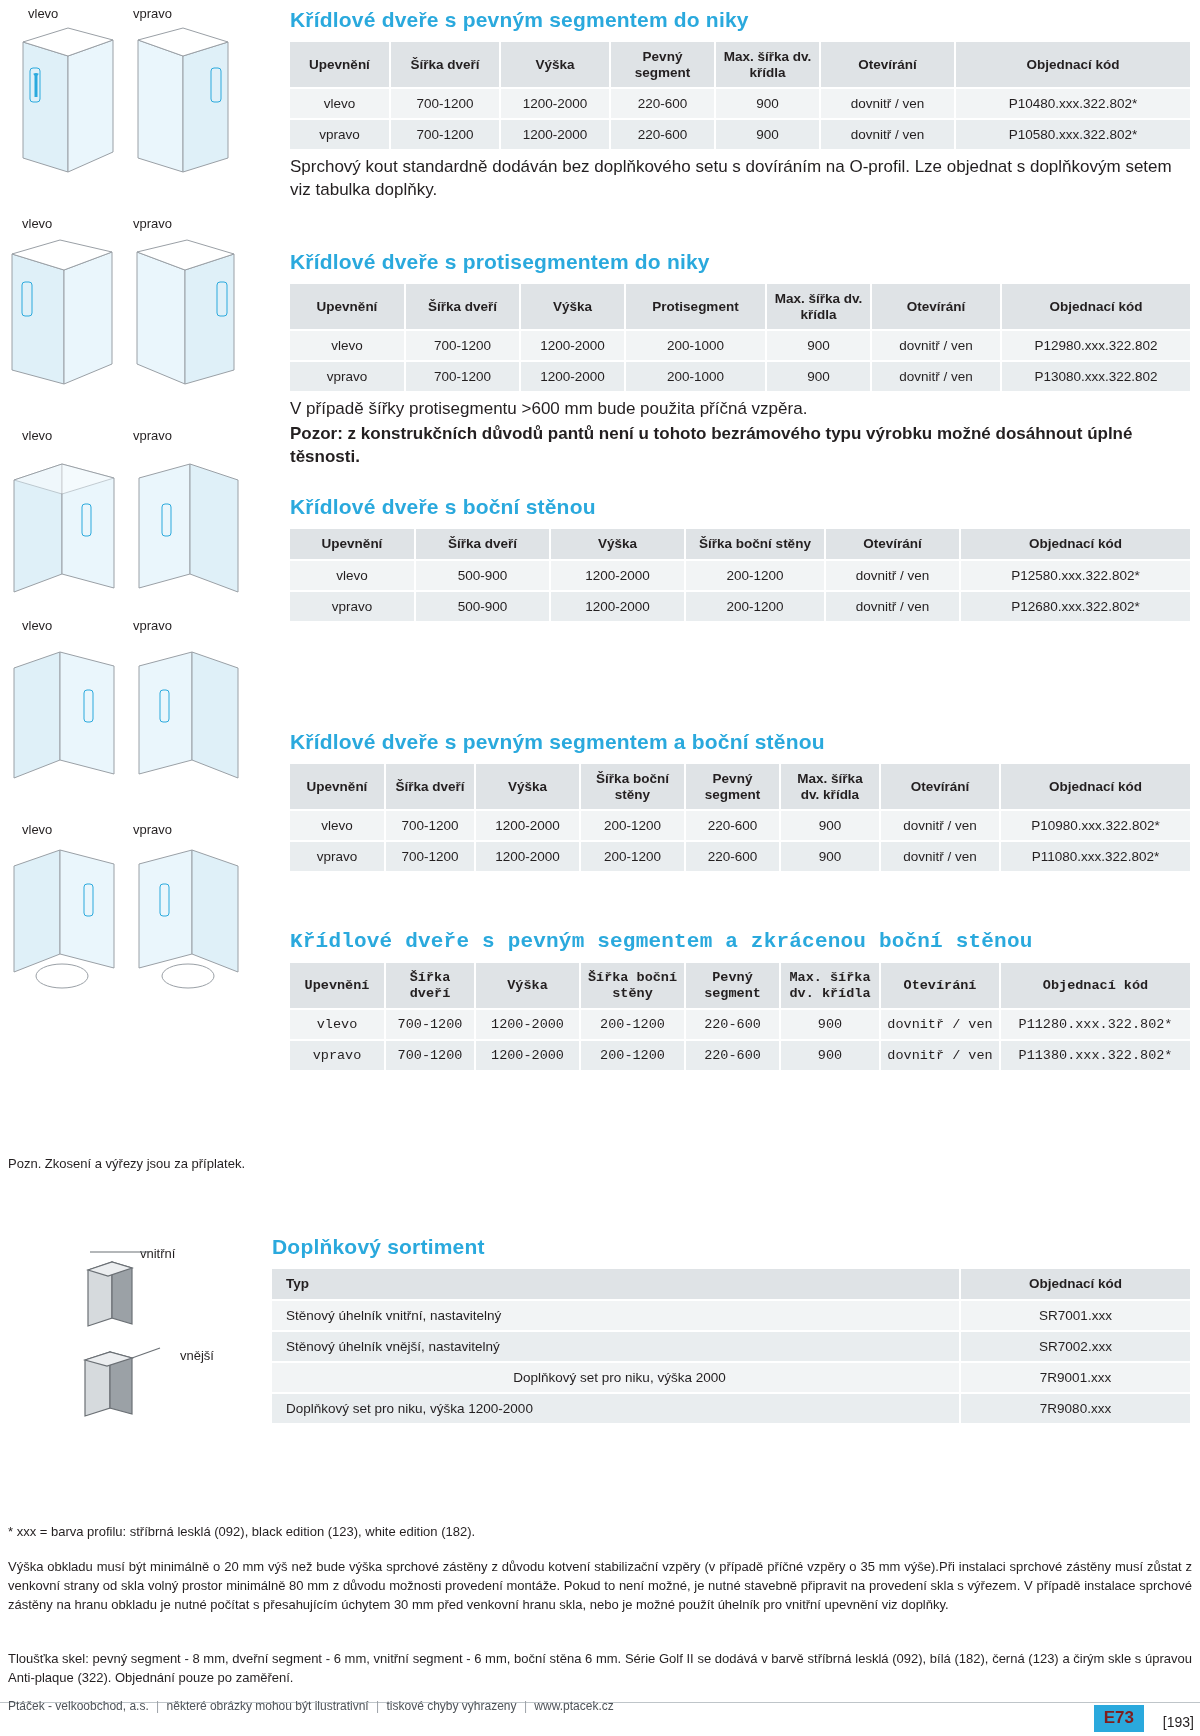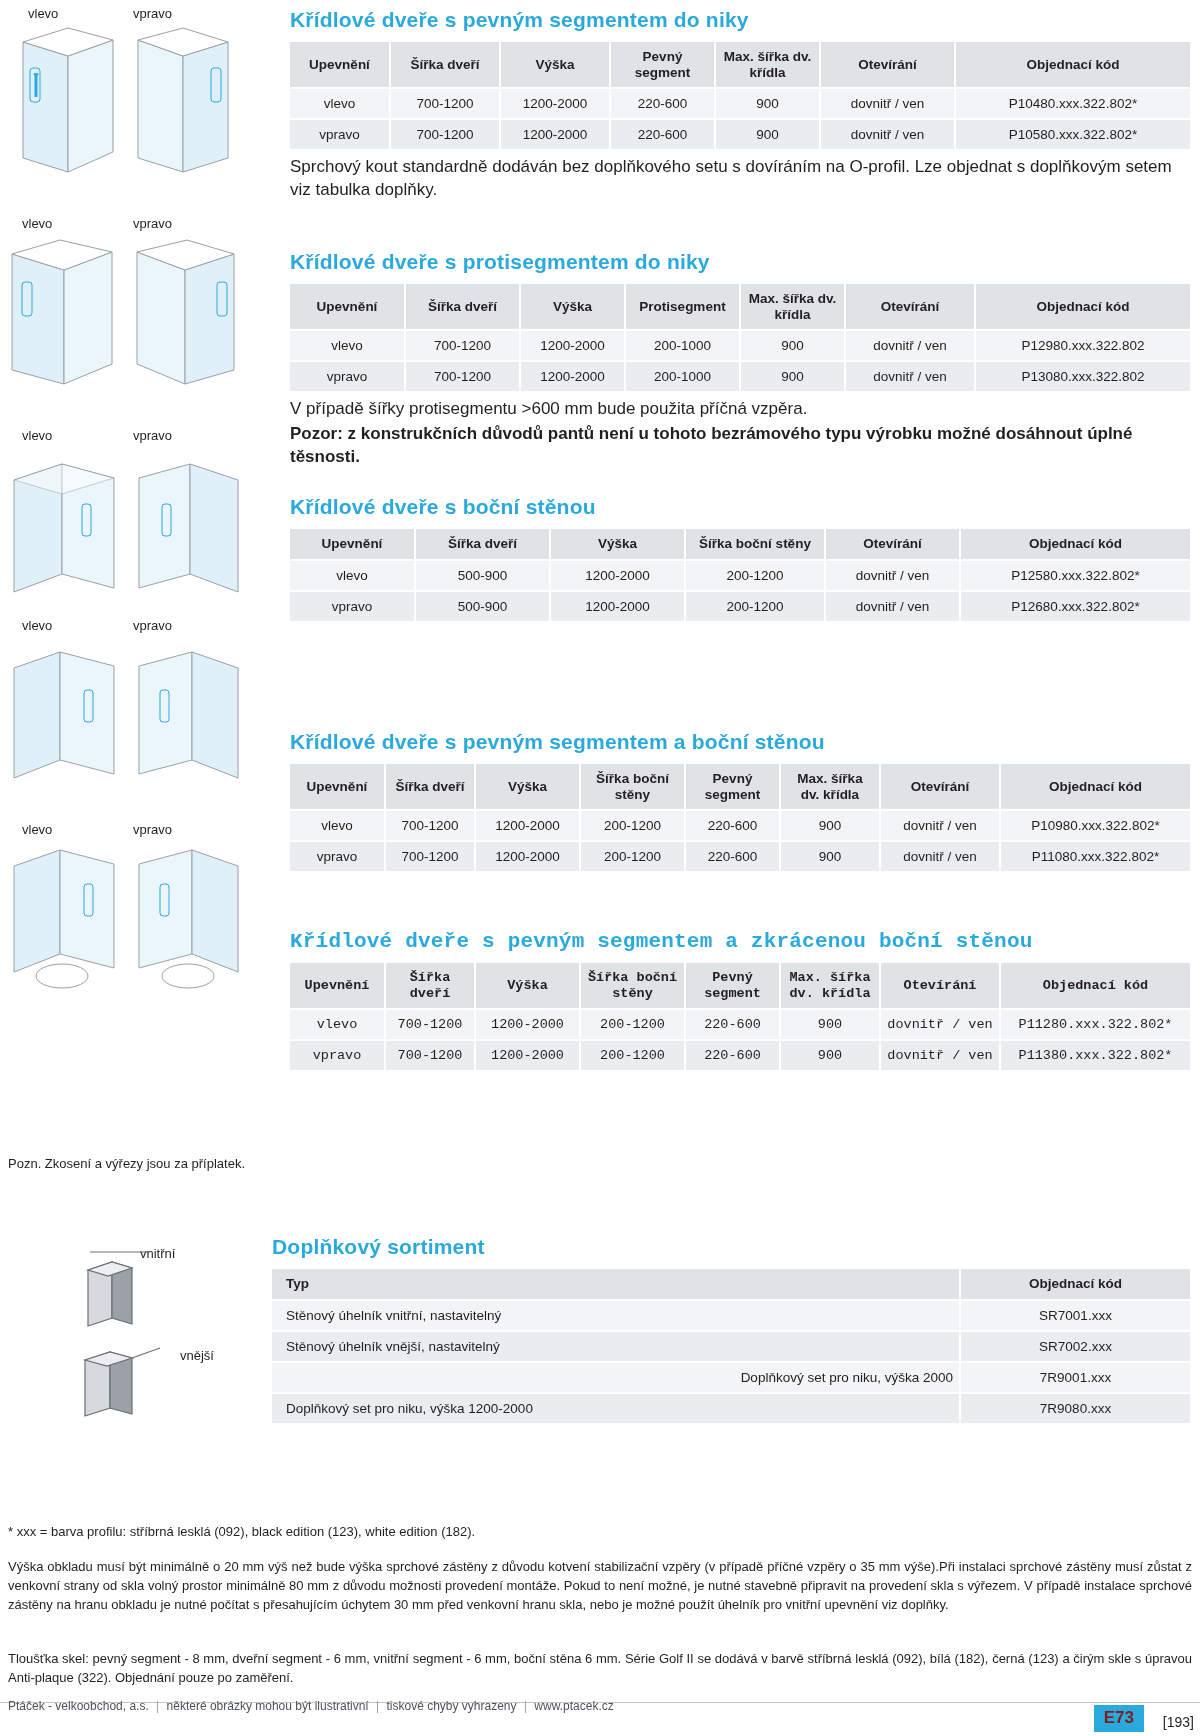--- a/index.html
+++ b/index.html
@@ -130,21 +130,21 @@
   </div>
 
   <div class="section" style="left:290px; top:250px; width:900px;">
     <div class="sec-title">Křídlové dveře s protisegmentem do niky</div>
     <table class="t">
       <thead>
         <tr>
           <th style="width:115px">Upevnění</th>
           <th style="width:115px">Šířka dveří</th>
           <th style="width:105px">Výška</th>
-          <th style="width:115px">Protisegment</th>
+          <th style="width:141px">Protisegment</th>
           <th style="width:105px">Max. šířka dv. křídla</th>
           <th style="width:130px">Otevírání</th>
           <th>Objednací kód</th>
         </tr>
       </thead>
       <tbody>
         <tr>
           <td>vlevo</td>
           <td>700-1200</td>
           <td>1200-2000</td>
@@ -379,21 +379,21 @@
       <tbody>
         <tr>
           <td style="text-align:left; padding-left:14px;">Stěnový úhelník vnitřní, nastavitelný</td>
           <td>SR7001.xxx</td>
         </tr>
         <tr>
           <td style="text-align:left; padding-left:14px;">Stěnový úhelník vnější, nastavitelný</td>
           <td>SR7002.xxx</td>
         </tr>
         <tr>
-          <td style="text-align:right; padding-left:14px;">Doplňkový set pro niku, výška 2000</td>
+          <td style="text-align:center; padding-left:14px;">Doplňkový set pro niku, výška 2000</td>
           <td>7R9001.xxx</td>
         </tr>
         <tr>
           <td style="text-align:left; padding-left:14px;">Doplňkový set pro niku, výška 1200-2000</td>
           <td>7R9080.xxx</td>
         </tr>
       </tbody>
     </table>
   </div>
 

